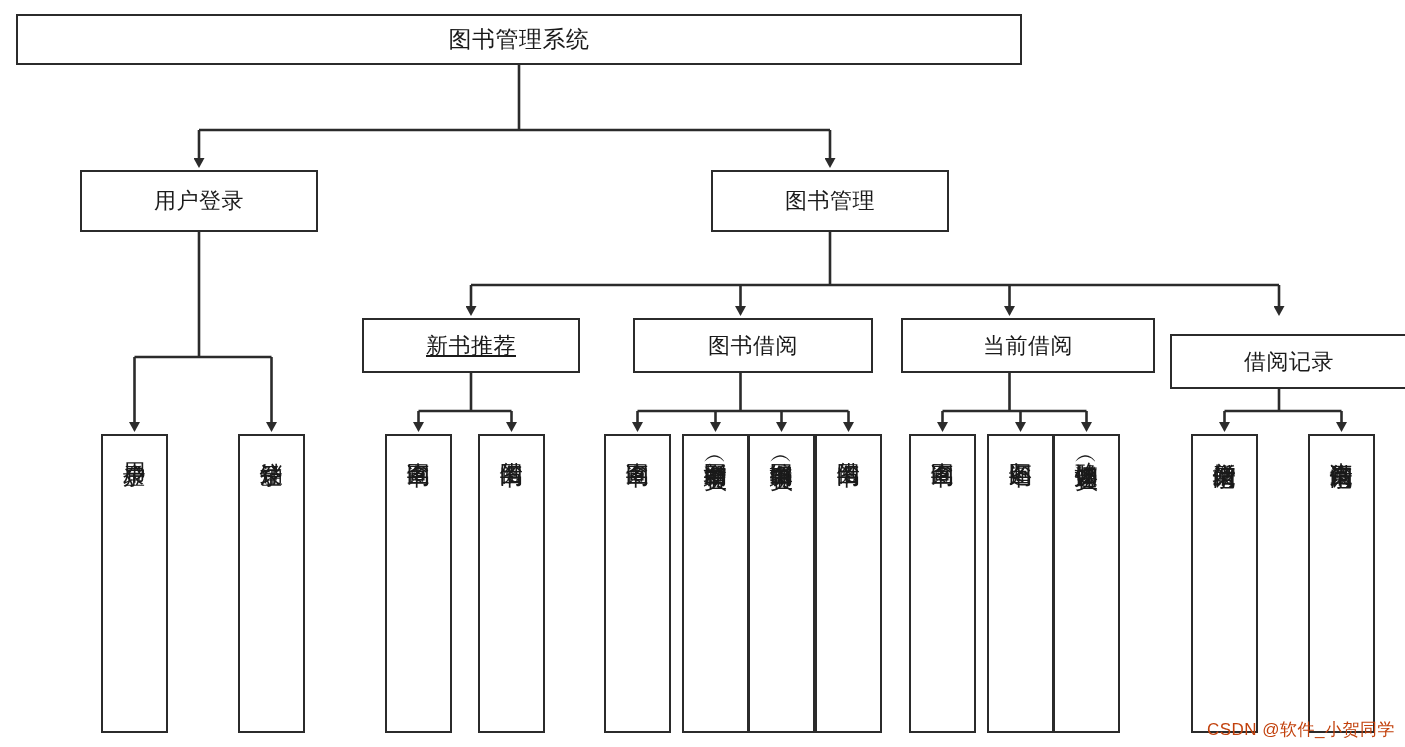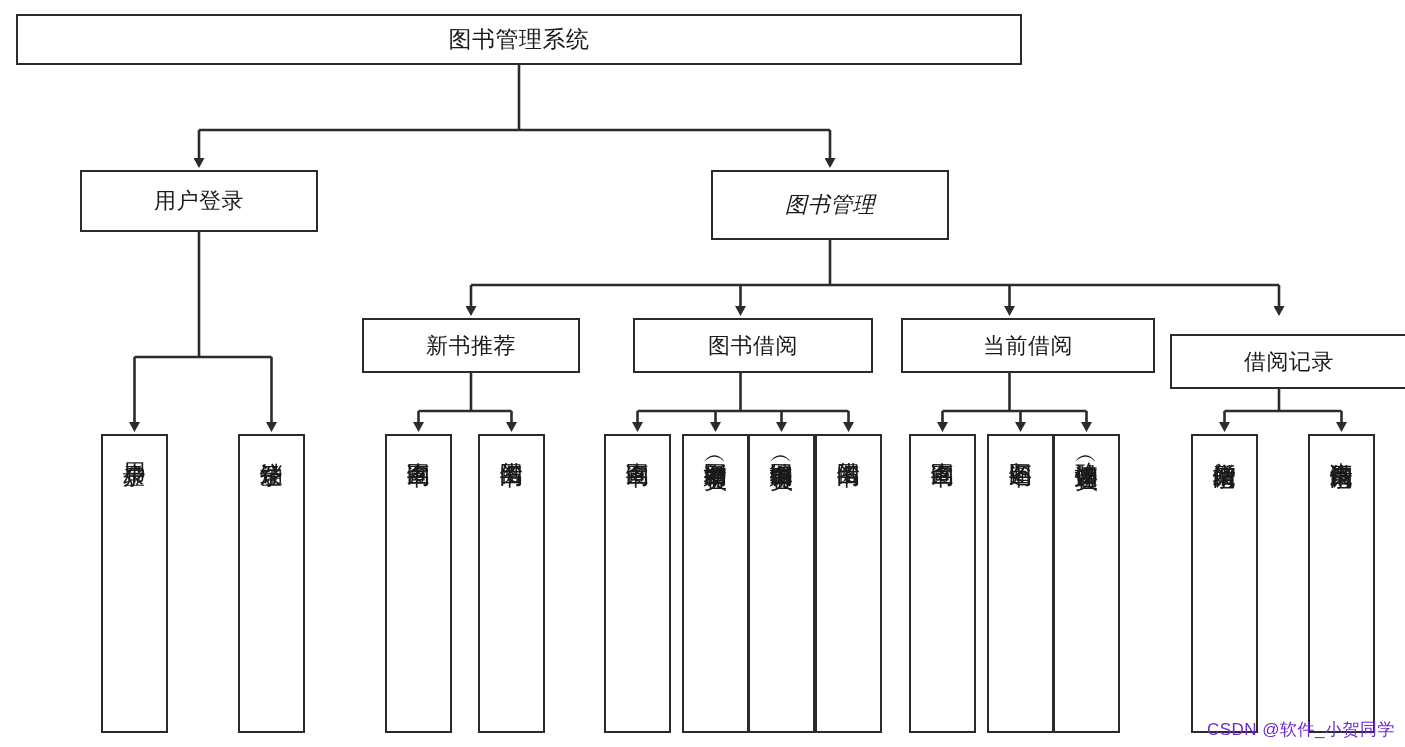--- a/index.html
+++ b/index.html
@@ -57,21 +57,21 @@
     font-size: 23px;
     line-height: 1.06;
     letter-spacing: 1px;
     white-space: nowrap;
   }
   .watermark {
     position: absolute;
     right: 10px;
     bottom: 6px;
     font-size: 17px;
-    color: #6d28d9;
+    color: #c2410c;
     letter-spacing: 0.5px;
     white-space: nowrap;
   }
 </style>
 </head>
 <body>
 
 <div id="canvas">
 
   <svg class="edges" viewBox="0 0 1405 747" xmlns="http://www.w3.org/2000/svg">
@@ -110,24 +110,24 @@
       </g>
   </svg>
 
   <div id="node-layer">
       <div class="node horiz root" style="left: 16px; top: 14px; width: 1006px; height: 51px;">
         <span class="lbl">图书管理系统</span>
       </div>
       <div class="node horiz" style="left: 80px; top: 170px; width: 238px; height: 62px;">
         <span class="lbl">用户登录</span>
       </div>
-      <div class="node horiz" style="left: 711px; top: 170px; width: 238px; height: 70px; font-style: italic;">
+      <div class="node horiz" style="left: 711px; top: 170px; width: 238px; height: 62px;">
         <span class="lbl">图书管理</span>
       </div>
-      <div class="node horiz" style="left: 362px; top: 318px; width: 218px; height: 55px;">
+      <div class="node horiz" style="left: 362px; top: 318px; width: 218px; height: 55px; text-decoration: underline;">
         <span class="lbl">新书推荐</span>
       </div>
       <div class="node horiz" style="left: 633px; top: 318px; width: 240px; height: 55px;">
         <span class="lbl">图书借阅</span>
       </div>
       <div class="node horiz" style="left: 901px; top: 318px; width: 254px; height: 55px;">
         <span class="lbl">当前借阅</span>
       </div>
       <div class="node horiz" style="left: 1170px; top: 334px; width: 238px; height: 55px;">
         <span class="lbl">借阅记录</span>

